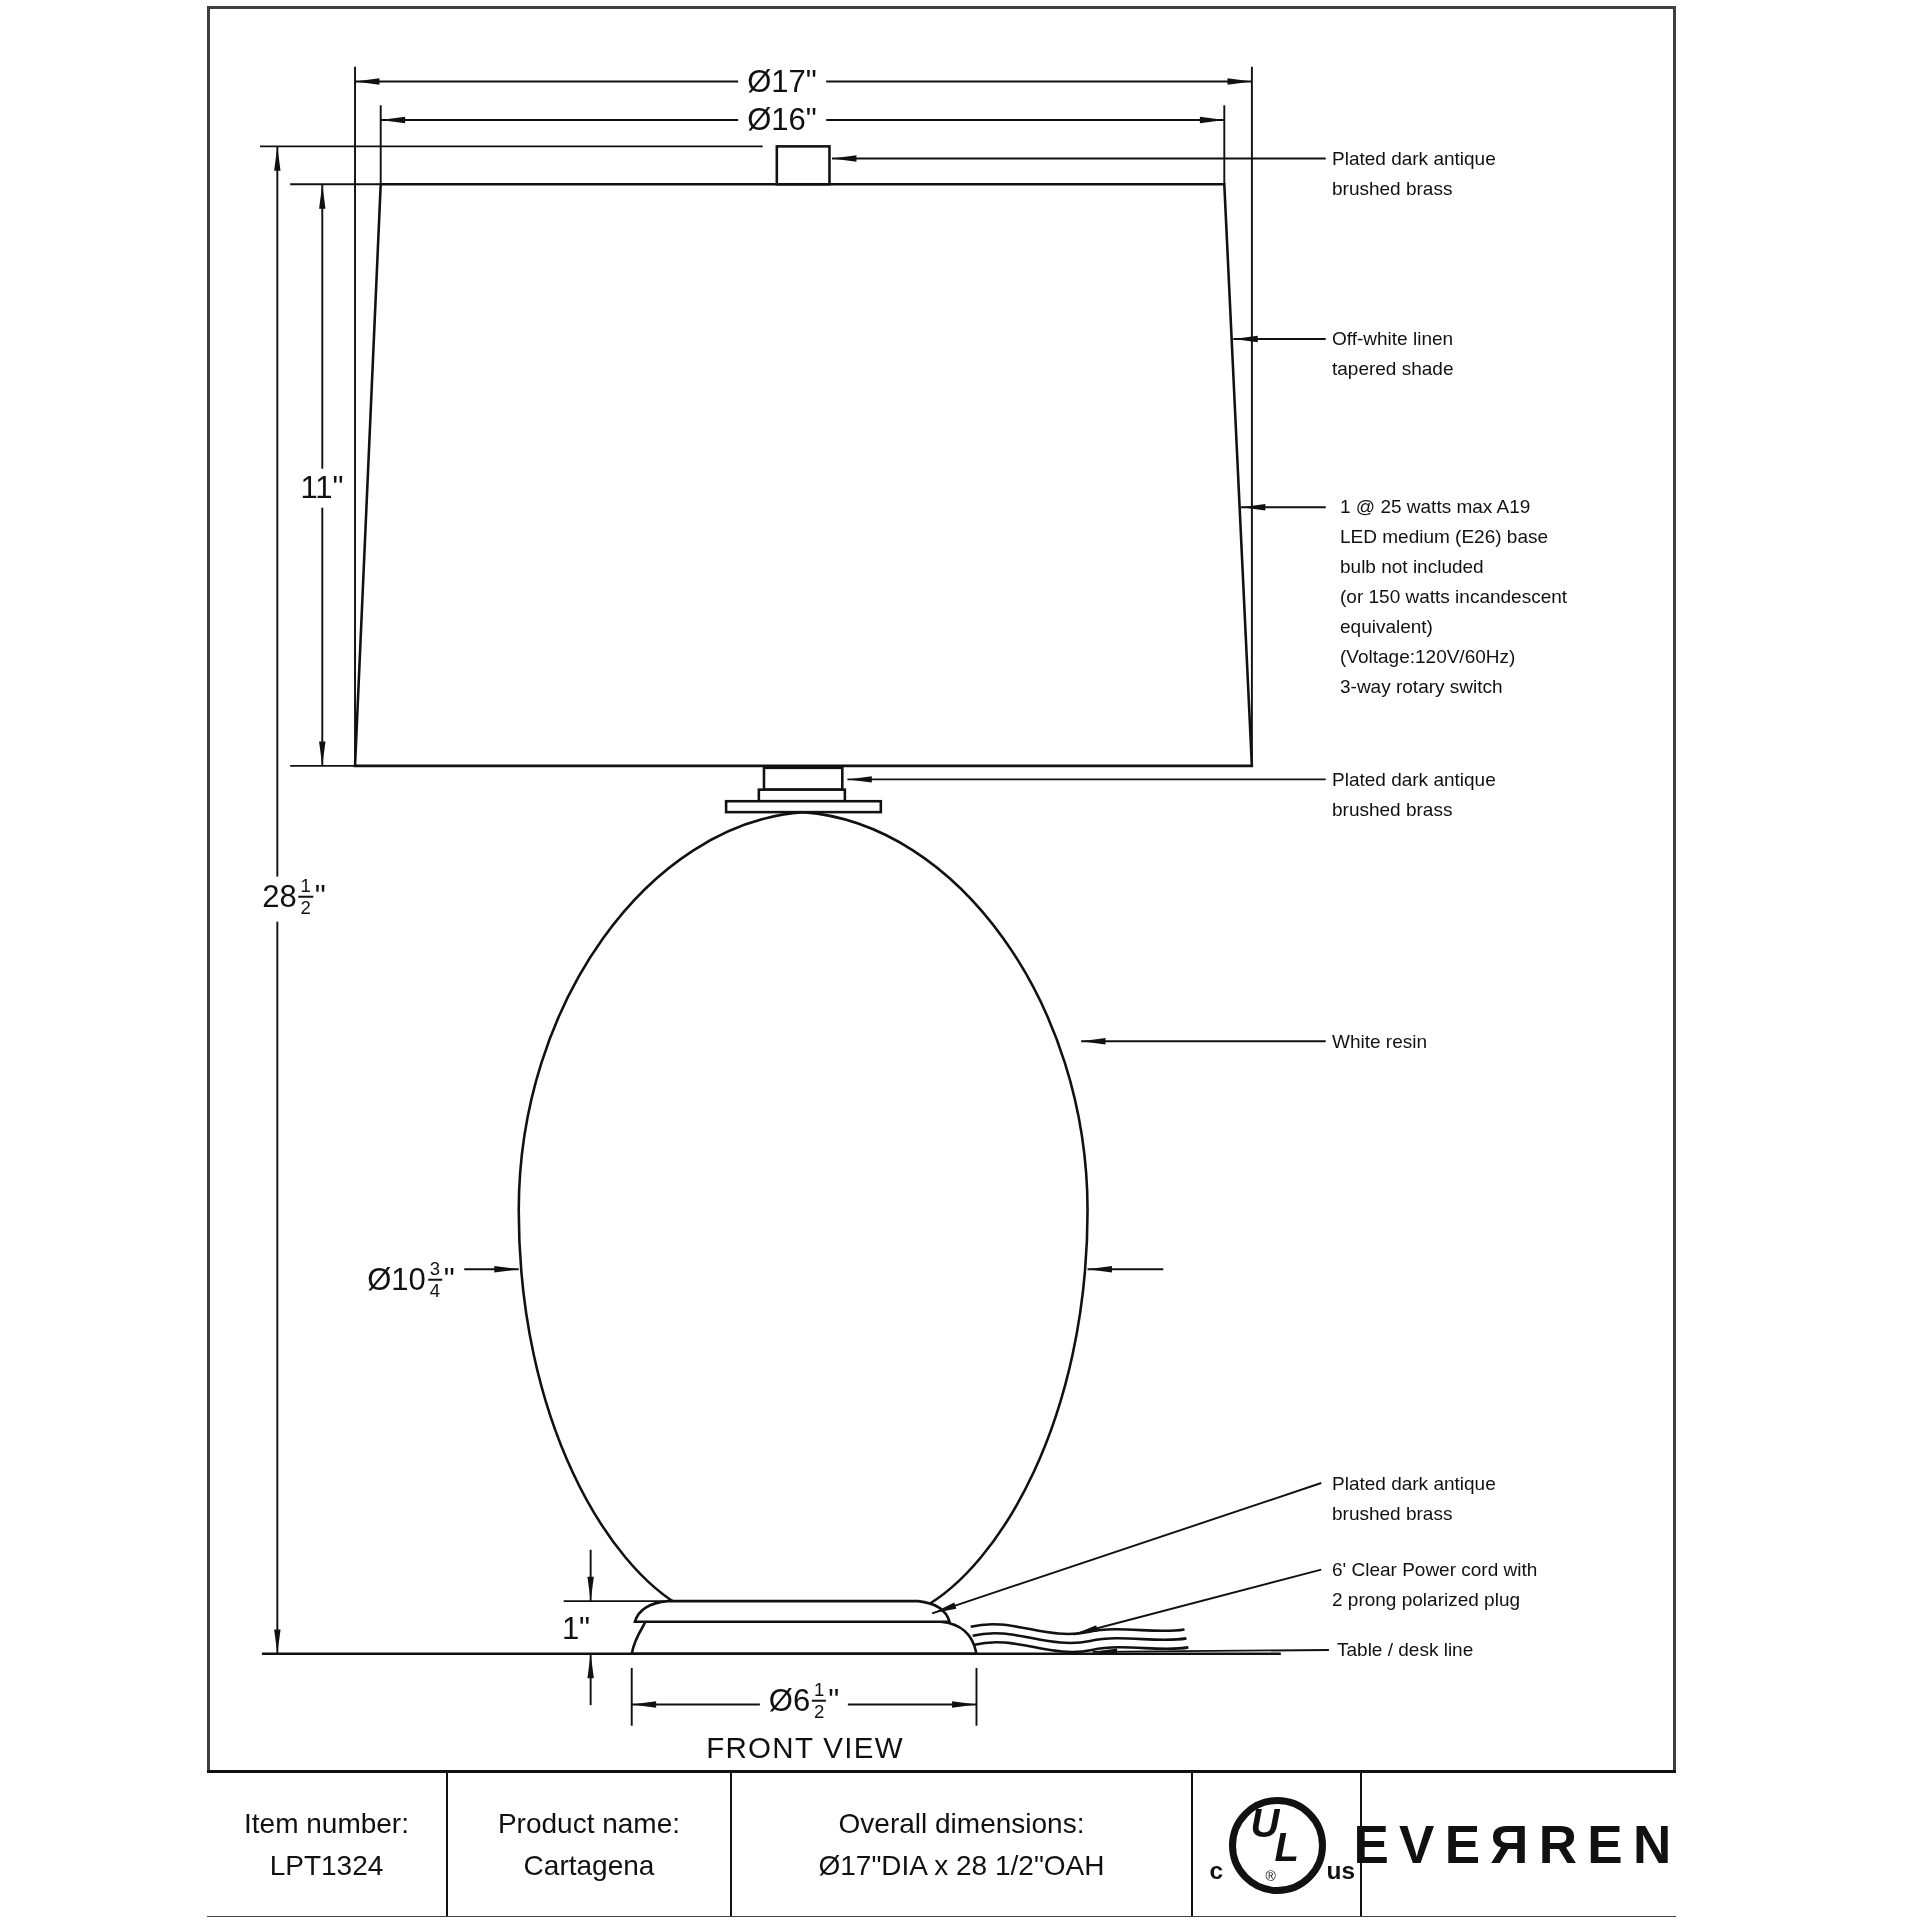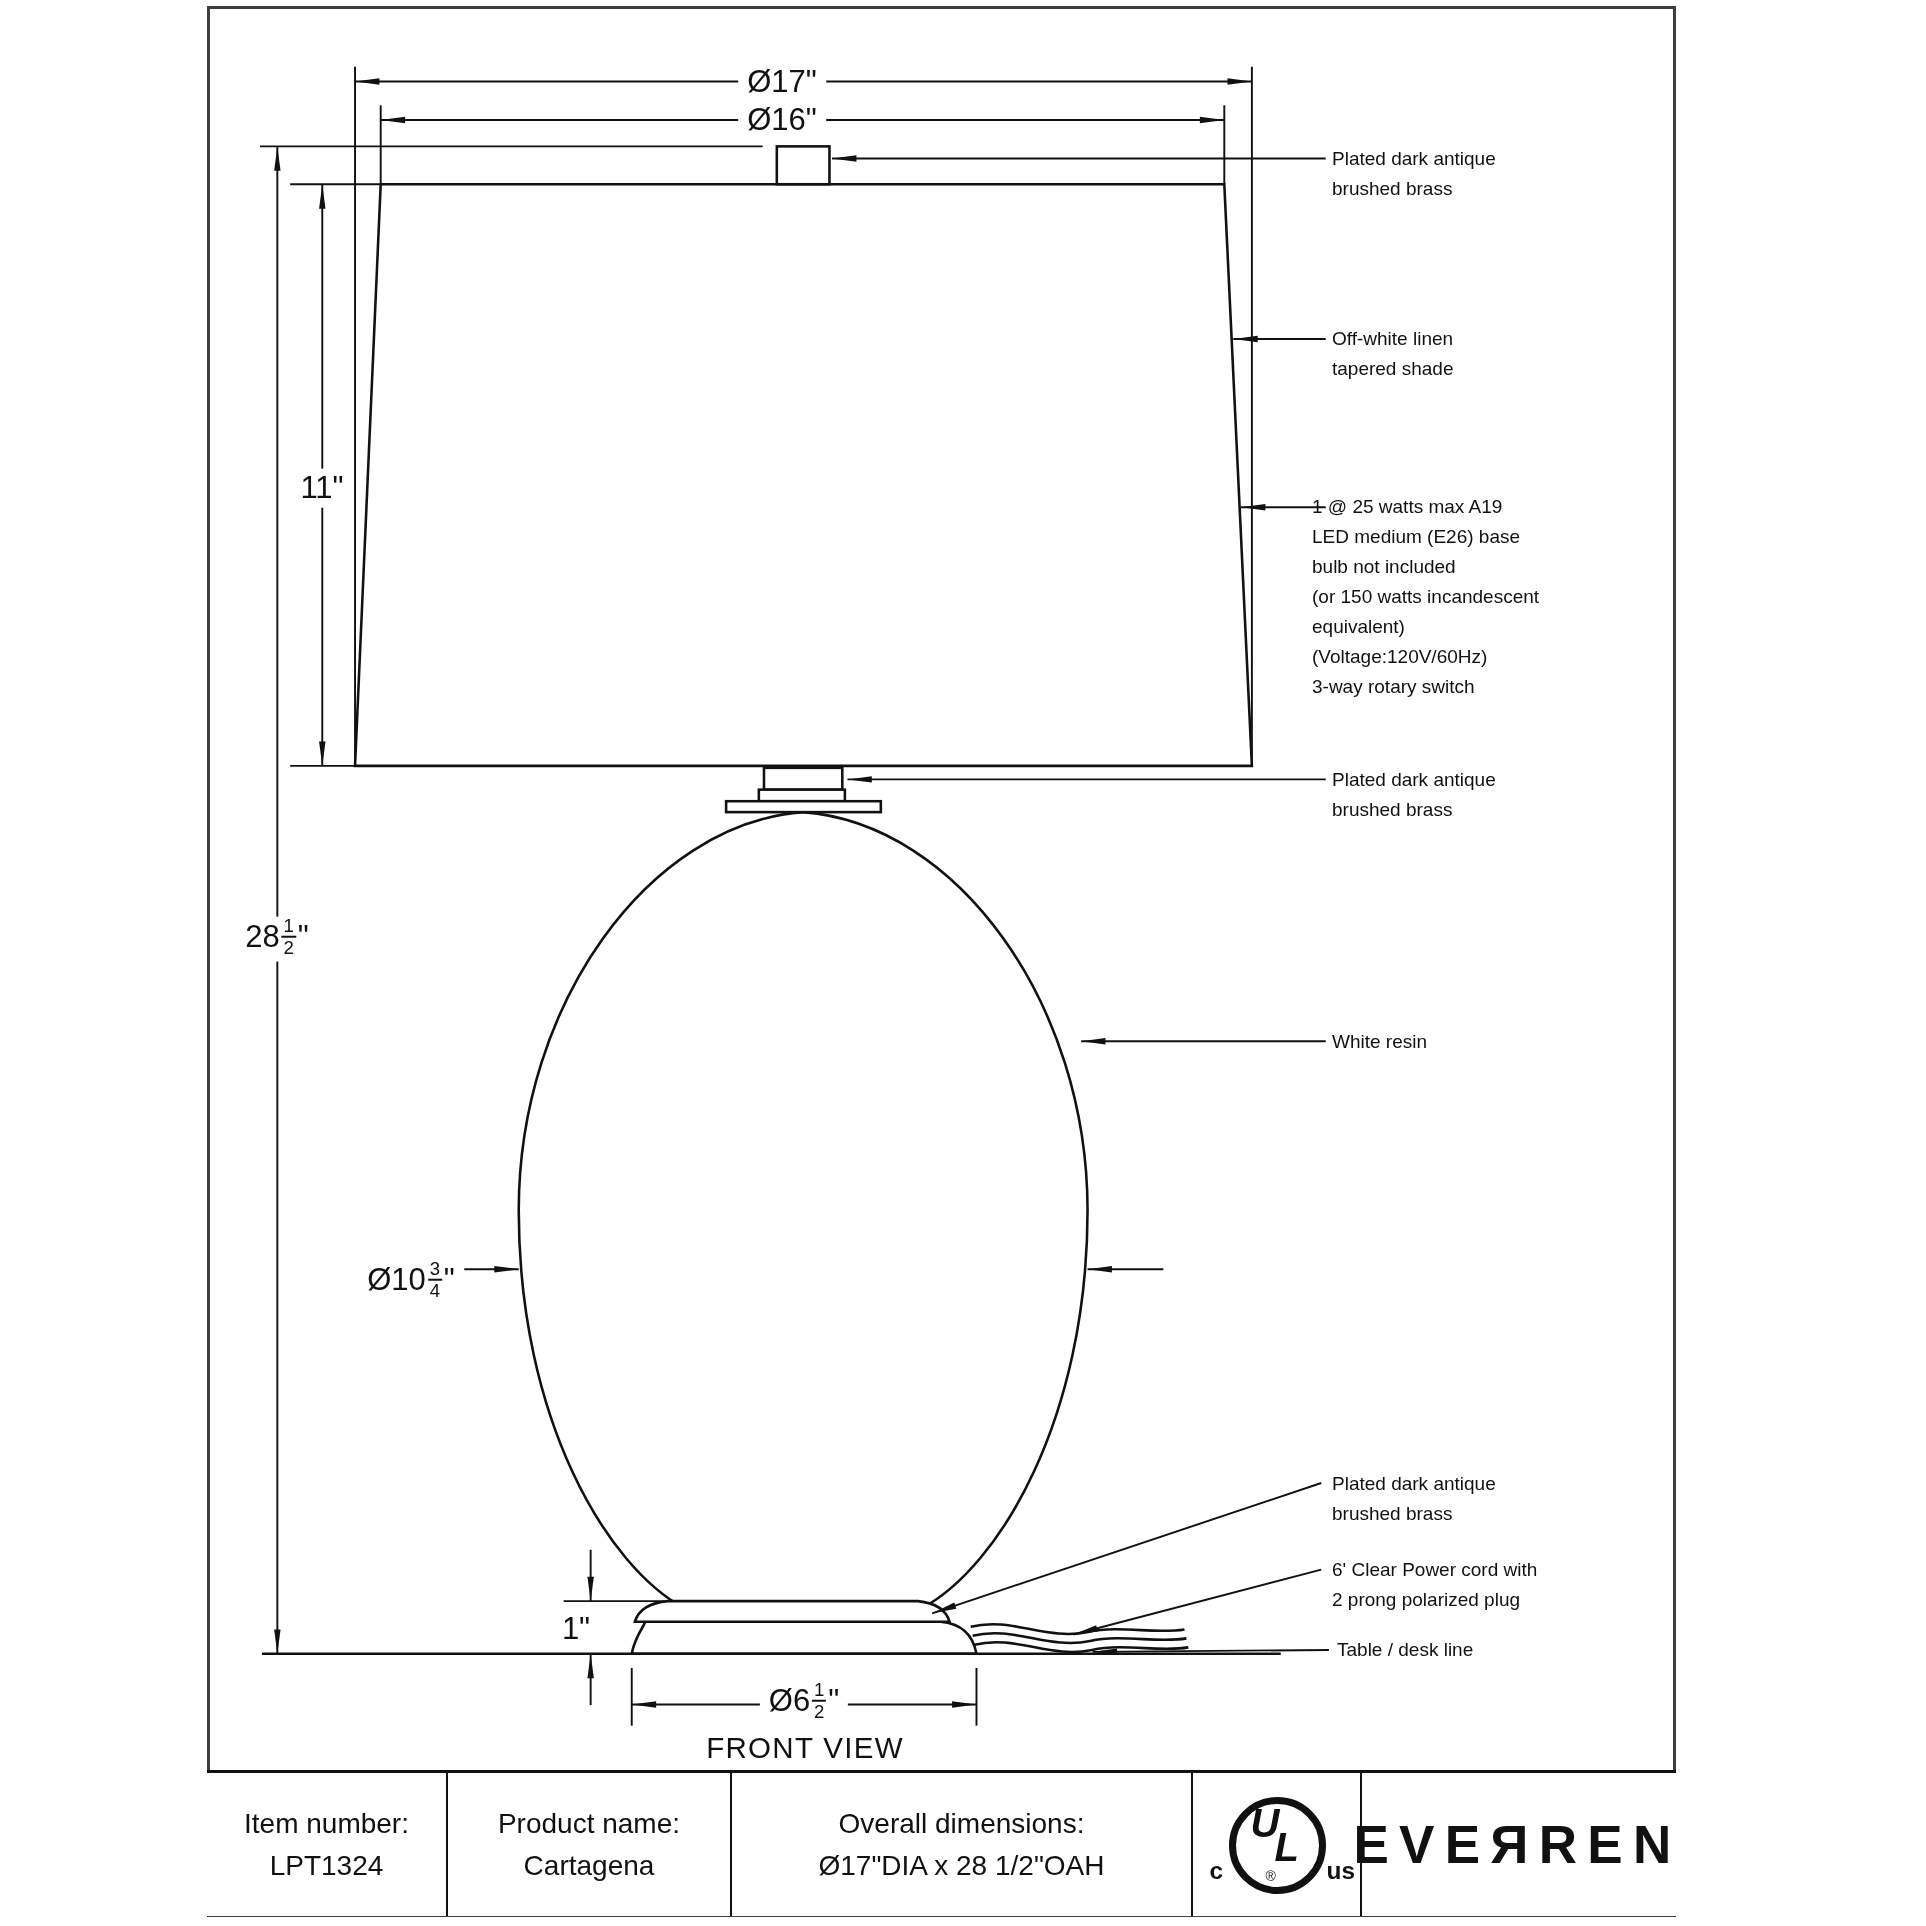--- a/index.html
+++ b/index.html
@@ -132,21 +132,21 @@
     <line x1="2065" y1="1622" x2="1684" y2="1622" marker-end="url(#ah)"></line>
     <line x1="2058" y1="2310" x2="1452" y2="2513" marker-end="url(#ah)"></line>
     <line x1="2058" y1="2445" x2="1672" y2="2546" marker-end="url(#ah)"></line>
     <line x1="2070" y1="2570" x2="1702" y2="2573" marker-end="url(#ah)"></line>
   </g>
 </svg>
 
 <div class="dim" style="left:782px;top:82px;">Ø17"</div>
 <div class="dim" style="left:782px;top:120px;">Ø16"</div>
 <div class="dim" style="left:322px;top:488px;">11"</div>
-<div class="dim" style="left:277px;top:899px;margin-top:40px;">
+<div class="dim" style="left:294px;top:899px;">
   <span>28</span><span class="fr">
       <span class="n">1</span>
       <span class="d">2</span>
     </span><span>"</span>
 </div>
 <div class="dim" style="left:411px;top:1270px;margin-top:12px;">
   <span>Ø10</span><span class="fr">
       <span class="n">3</span>
       <span class="d">4</span>
     </span><span>"</span>
@@ -160,21 +160,21 @@
 </div>
 
 <div class="callout" style="left:1332px;top:144px;">
   <div>Plated dark antique</div>
   <div>brushed brass</div>
 </div>
 <div class="callout" style="left:1332px;top:324px;">
   <div>Off-white linen</div>
   <div>tapered shade</div>
 </div>
-<div class="callout" style="left:1312px;top:492px;">
+<div class="callout" style="left:1340px;top:492px;">
   <div>1 @ 25 watts max A19</div>
   <div>LED medium (E26) base</div>
   <div>bulb not included</div>
   <div>(or 150 watts incandescent</div>
   <div>equivalent)</div>
   <div>(Voltage:120V/60Hz)</div>
   <div>3-way rotary switch</div>
 </div>
 <div class="callout" style="left:1332px;top:765px;">
   <div>Plated dark antique</div>

